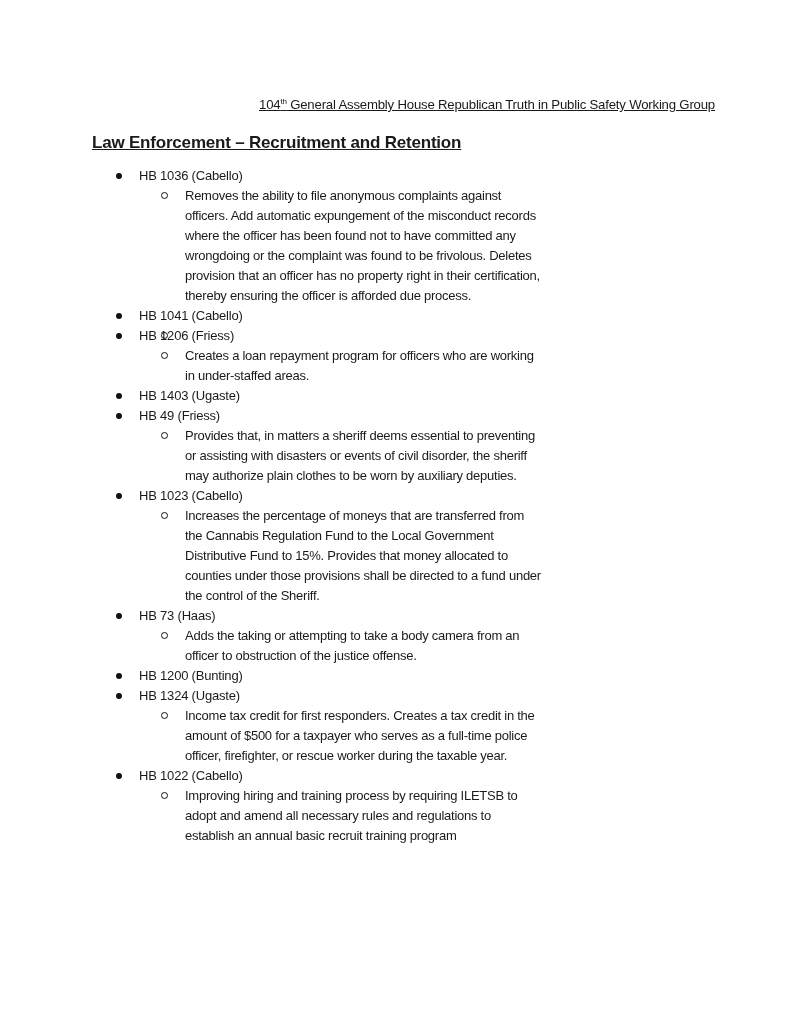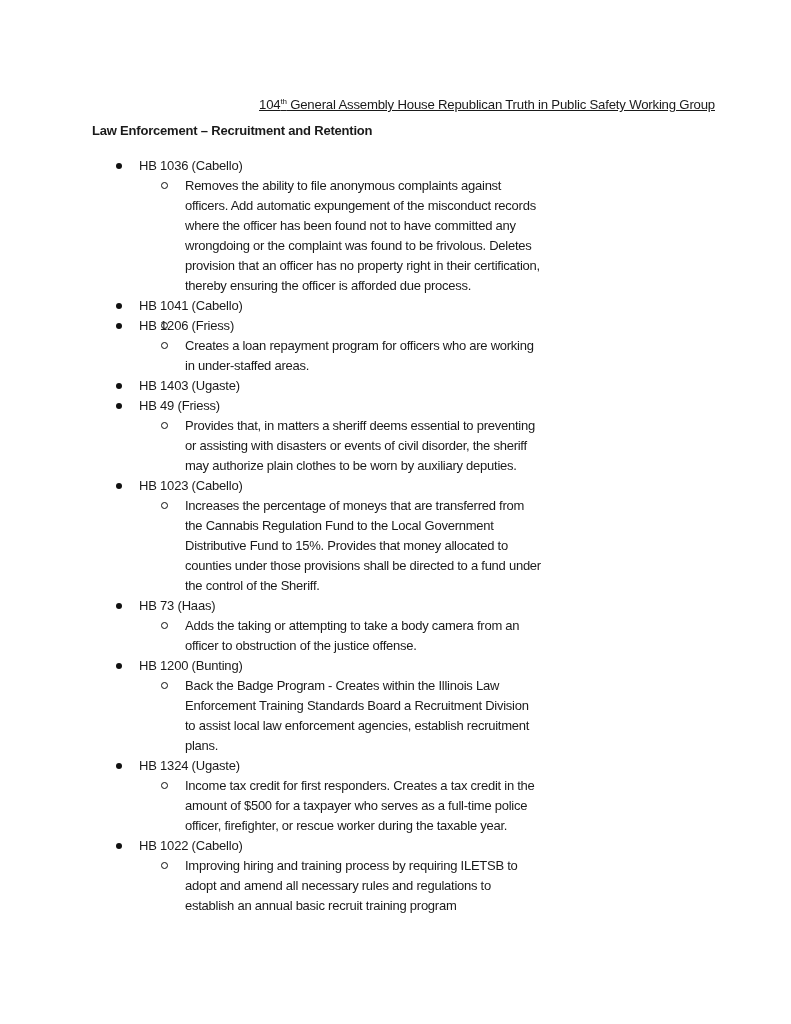--- a/index.html
+++ b/index.html
@@ -31,29 +31,30 @@
       text-decoration: underline;
       letter-spacing: -0.2px;
     }
     .doc-title sup {
       font-size: 8px;
       vertical-align: 5px;
       line-height: 0;
     }
     .section-heading {
       position: absolute;
-      top: 123px;
+      top: 133px;
       left: 92px;
-      font-size: 13px;
+      font-size: 17px;
       font-weight: bold;
+      text-decoration: underline;
       letter-spacing: -0.2px;
     }
     .bill-list {
       position: absolute;
-      top: 156px;
+      top: 166px;
       left: 0;
       width: 651px;
       margin: 0;
       padding: 0;
       list-style: none;
     }
     .bill {
       position: relative;
       margin: 0;
       padding: 0;
@@ -125,21 +126,20 @@
     <li class="bill">
       <div class="bill-head"><span class="bullet"></span><span>HB 1023 (Cabello)</span></div>
       <div class="bill-desc"><span class="circle"></span><span>Increases the percentage of moneys that are transferred from the Cannabis Regulation Fund to the Local Government Distributive Fund to 15%. Provides that money allocated to counties under those provisions shall be directed to a fund under the control of the Sheriff.</span></div>
     </li>
     <li class="bill">
       <div class="bill-head"><span class="bullet"></span><span>HB 73 (Haas)</span></div>
       <div class="bill-desc"><span class="circle"></span><span>Adds the taking or attempting to take a body camera from an officer to obstruction of the justice offense.</span></div>
     </li>
     <li class="bill">
       <div class="bill-head"><span class="bullet"></span><span>HB 1200 (Bunting)</span></div>
-      <div class="bill-desc"><span class="circle"></span><span>Back the Badge Program - Creates within the Illinois Law Enforcement Training Standards Board a Recruitment Division to assist local law enforcement agencies, establish recruitment plans.</span></div>
     </li>
     <li class="bill">
       <div class="bill-head"><span class="bullet"></span><span>HB 1324 (Ugaste)</span></div>
       <div class="bill-desc"><span class="circle"></span><span>Income tax credit for first responders. Creates a tax credit in the amount of $500 for a taxpayer who serves as a full-time police officer, firefighter, or rescue worker during the taxable year.</span></div>
     </li>
     <li class="bill">
       <div class="bill-head"><span class="bullet"></span><span>HB 1022 (Cabello)</span></div>
       <div class="bill-desc"><span class="circle"></span><span>Improving hiring and training process by requiring ILETSB to adopt and amend all necessary rules and regulations to establish an annual basic recruit training program</span></div>
     </li>
   </ul>

